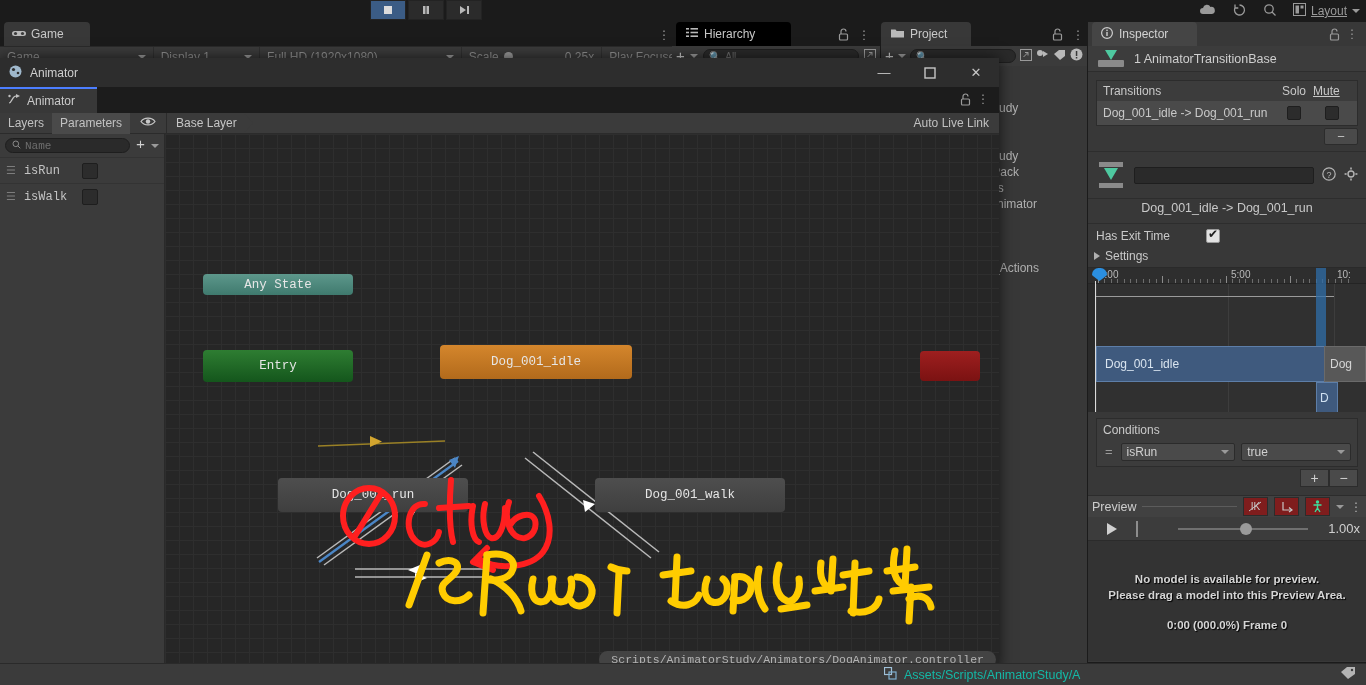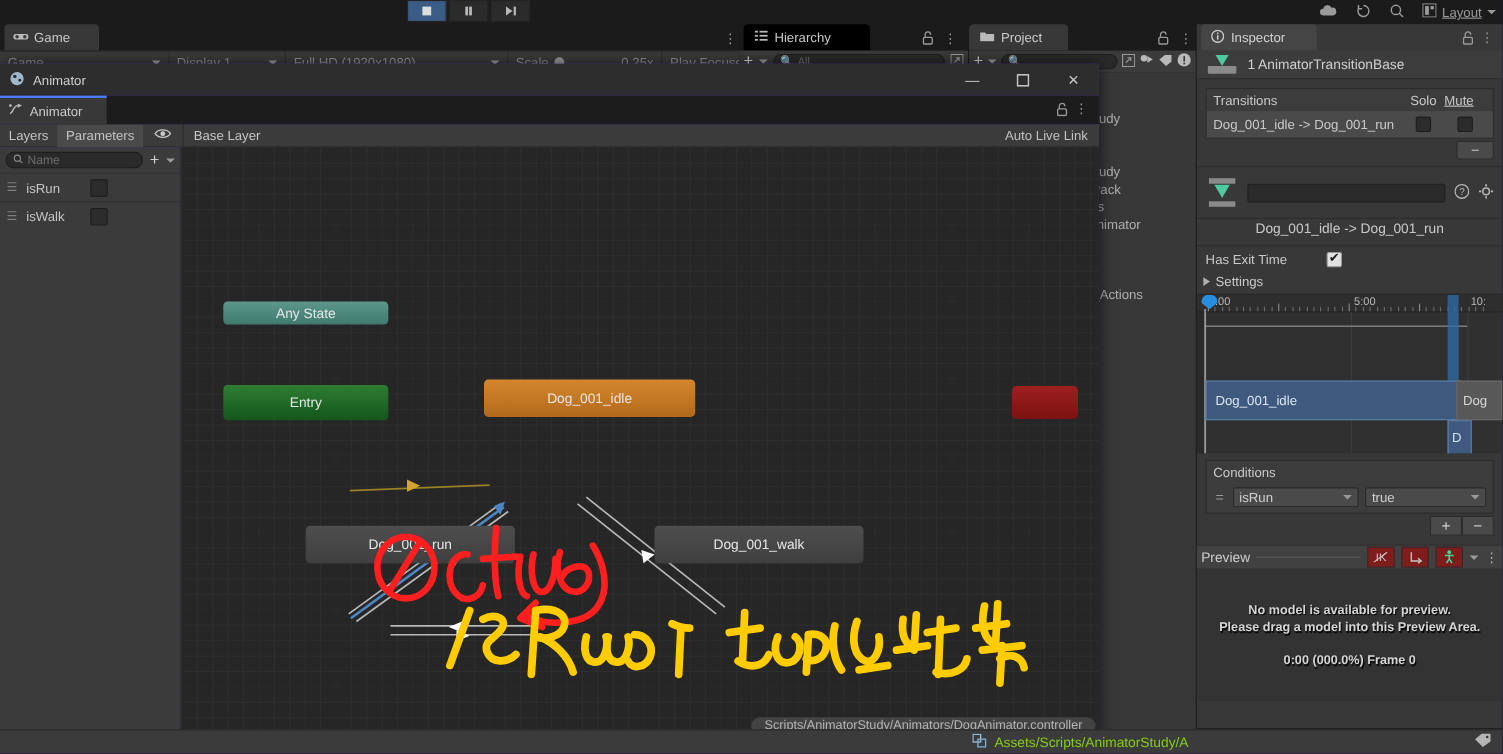--- a/index.html
+++ b/index.html
@@ -199,21 +199,21 @@
   .tool-seg { height:21px; padding:0 8px; display:flex; align-items:center; color:#c2c2c2;
     font-size:12px; }
   .tool-seg.sel { background:#4a4a4a; }
   .eye { padding:0 10px; color:#c8c8c8; }
   .divider-v { width:1px; height:21px; background:#2b2b2b; }
   .breadcrumb { display:flex; align-items:center; height:21px; padding-left:9px; color:#c6c6c6;}
   .bc-arrow { width:0;height:0;border-top:10px solid transparent;border-bottom:10px solid transparent;
     border-left:9px solid #3b3b3b; margin-left:7px; }
   .alive { margin-left:auto; padding:0 10px; color:#c0c0c0; font-size:12px; }
 
-  .aw-body { position:relative; height:536px; display:flex; }
+  .aw-body { position:relative; height:536px; display:flex;font-family:Liberation Mono, monospace; }
   .params { width:165px; background:#3b3b3b; border-right:1px solid #2a2a2a; }
   .p-search { height:23px; display:flex; align-items:center; gap:6px; padding:0 5px; }
   .p-search .box { flex:1; height:15px; border-radius:8px; background:#2a2a2a;
     border:1px solid #1e1e1e; display:flex; align-items:center; gap:4px; padding:0 6px;
     color:#6e6e6e; font-size:11px;}
   .plus { color:#d0d0d0; font-size:15px; line-height:12px; }
   .p-row { height:26px; display:flex; align-items:center; padding:0 0 0 6px;
     border-top:1px solid #333; color:#c4c4c4; }
   .p-row .grip { color:#7d7d7d; margin-right:8px; font-size:11px; }
   .p-row .nm { flex:1; }
@@ -238,21 +238,21 @@
   .n-plain { background:linear-gradient(#4e4e4e,#3f3f3f); }
   .graph-status { position:absolute; right:3px; bottom:2px; background:#434343;
     border-radius:9px; padding:2px 12px; color:#b4b4b4; font-size:11.5px; }
 
   
   .ink { position:absolute; pointer-events:none; }
 
   
   .statusbar { position:absolute; left:0; bottom:0; width:1366px; height:22px;
     background:#3b3b3b; border-top:1px solid #2a2a2a; display:flex; align-items:center; }
-  .sb-text { margin-left:884px; display:flex; align-items:center; gap:6px; color:#84cc16;
+  .sb-text { margin-left:884px; display:flex; align-items:center; gap:6px; color:#14b8a6;
     font-size:12.5px; }
   .sb-right { margin-left:auto; padding-right:10px; color:#b4b4b4; }
 </style>
 </head>
 <body>
 
 <div id="root">
 
   <div class="unity-bg"></div>
 
@@ -623,20 +623,32 @@
         </div>
         <div class="pbtn green">
           <svg width="13" height="13" viewBox="0 0 13 13">
               <circle cx="6.5" cy="2" r="1.7" fill="#3ddc9b"></circle>
               <path d="M6.5 4 V8 M2.5 5 H10.5 M6.5 8 L4 12 M6.5 8 L9 12" stroke="#3ddc9b" stroke-width="1.4" fill="none"></path>
             </svg>
         </div>
         <span class="caret"></span>
         <span style="color:#b5b5b5">⋮</span>
       </div>
+      <div class="prev-ctrl">
+        <div style="width:48px;display:flex;justify-content:center">
+          <span class="play-tri"></span>
+        </div>
+        <div style="width:2px;height:16px;background:#8d8d8d"></div>
+        <div style="flex:1"></div>
+        <div class="slider">
+          <div class="track"></div>
+            <div class="knob"></div>
+        </div>
+        <div style="width:58px;text-align:right;padding-right:6px;color:#cfcfcf;font-size:13px">1.00x</div>
+      </div>
       <div class="prev-area">
         <div class="prev-msg">
           <div>No model is available for preview.</div>
           <div>Please drag a model into this Preview Area.</div>
         </div>
         <div class="prev-frame">0:00 (000.0%) Frame 0</div>
       </div>
     </div>
   </div>
   <div class="insp-tab">

